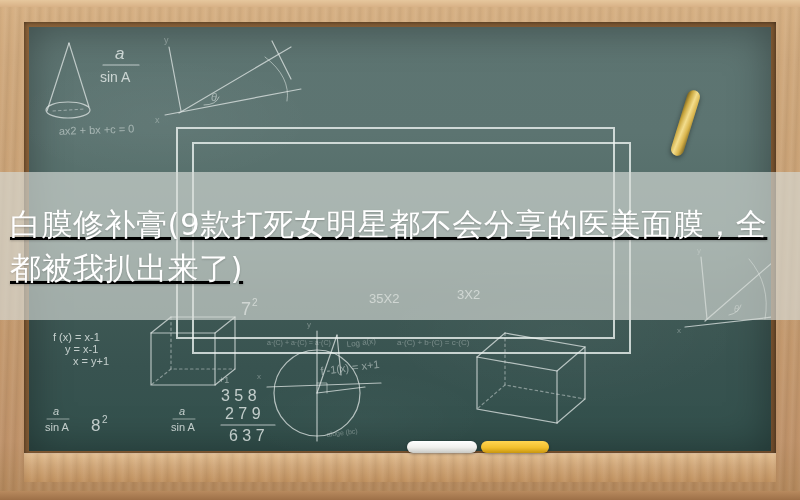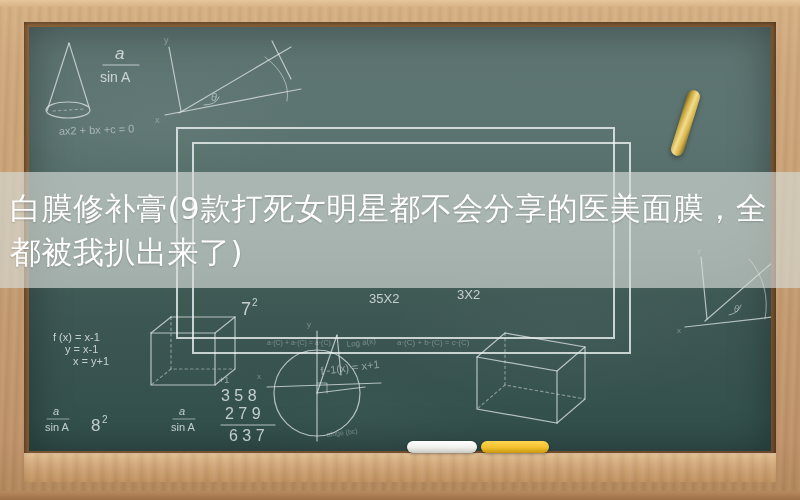--- a/index.html
+++ b/index.html
@@ -145,25 +145,26 @@
     background: linear-gradient(95deg, #6d5a1c 0%, #caa73f 22%, #f3dd8d 48%, #d8b44c 74%, #7a6520 100%);
     box-shadow: 0 2px 5px rgba(0,0,0,0.4);
   }
 
   
   .banner {
     position: absolute;
     left: 0;
     right: 0;
     top: 172px;
-    height: 116px;
+    height: 148px;
     background: rgba(214, 219, 214, 0.66);
     display: flex;
     align-items: center;
     pointer-events: none;
+    text-decoration: underline;
   }
   .title {
     margin: 0;
     padding: 0 10px;
     width: 100%;
     box-sizing: border-box;
     color: #ffffff;
     font-size: 31px;
     line-height: 1.42;
     font-weight: 400;

